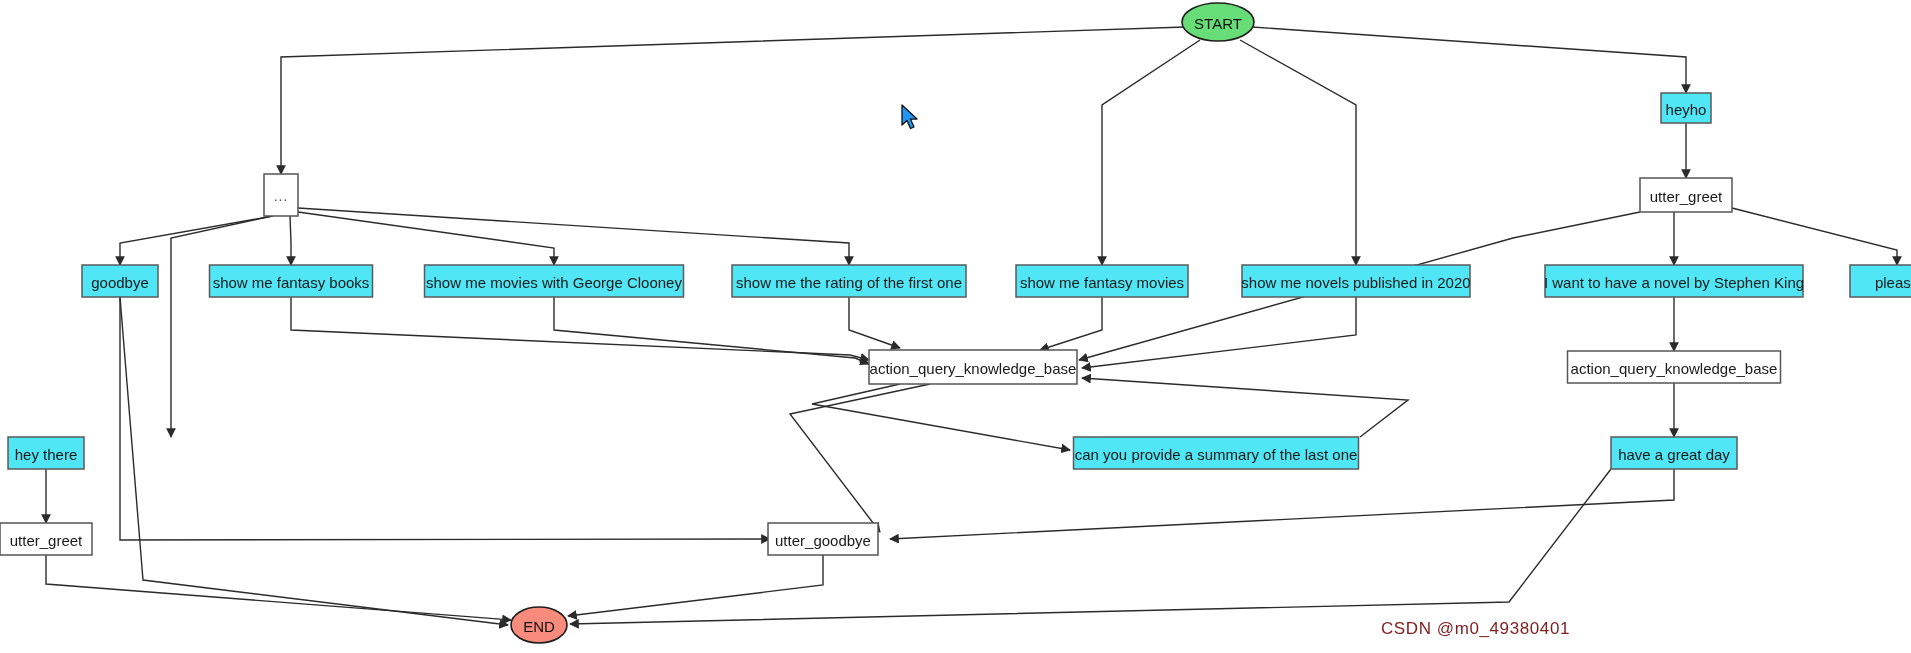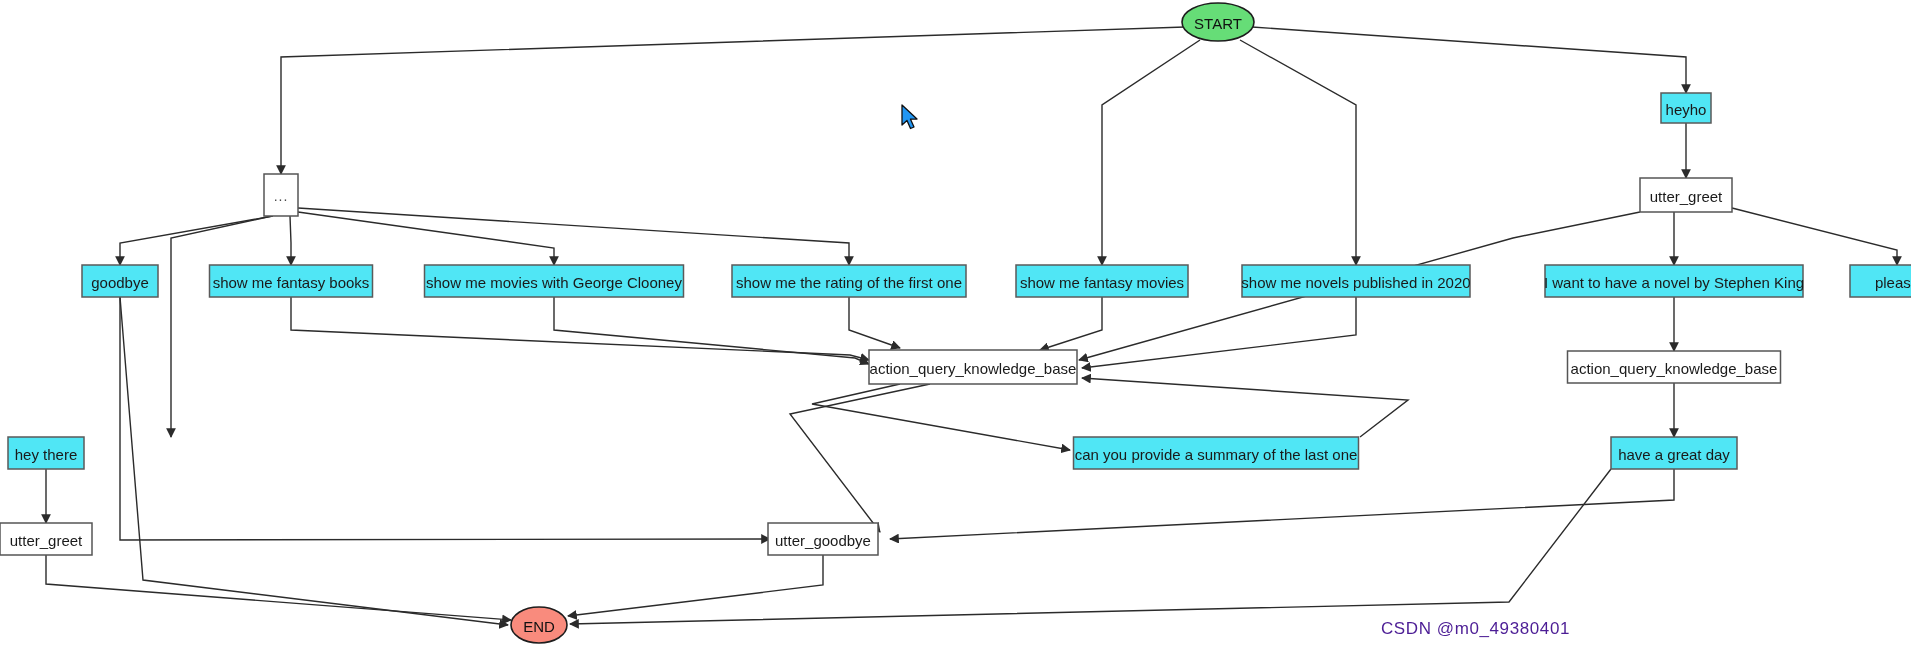--- a/index.html
+++ b/index.html
@@ -52,21 +52,21 @@
     fill: none;
     stroke: #2b2b2b;
     stroke-width: 1.4px;
   }
   .watermark {
     position: absolute;
     right: 22px;
     bottom: 14px;
     font-family: "Liberation Sans", sans-serif;
     font-size: 17px;
-    color: #4c1d95;
+    color: #7f1d1d;
     letter-spacing: 0.6px;
     user-select: none;
     white-space: nowrap;
   }
   .cursor-layer {
     position: absolute;
     pointer-events: none;
   }
 </style>
 </head>

